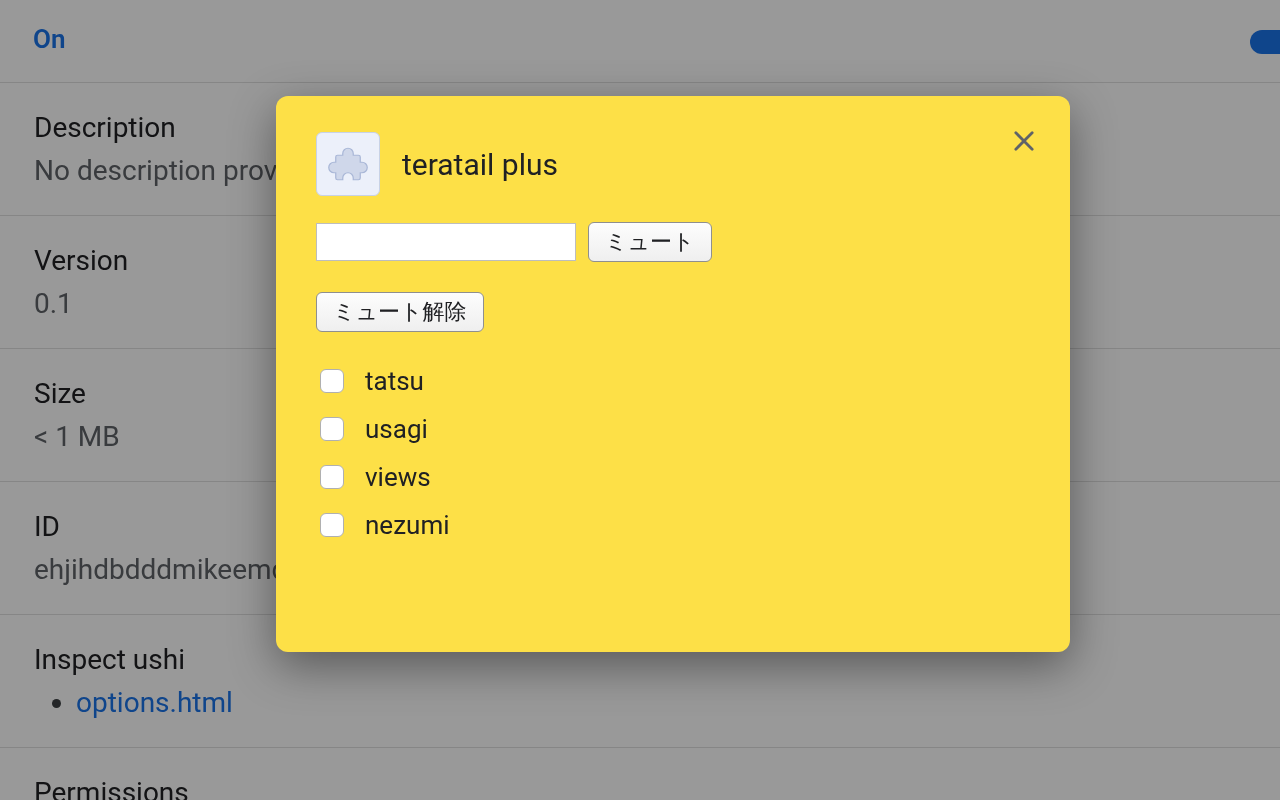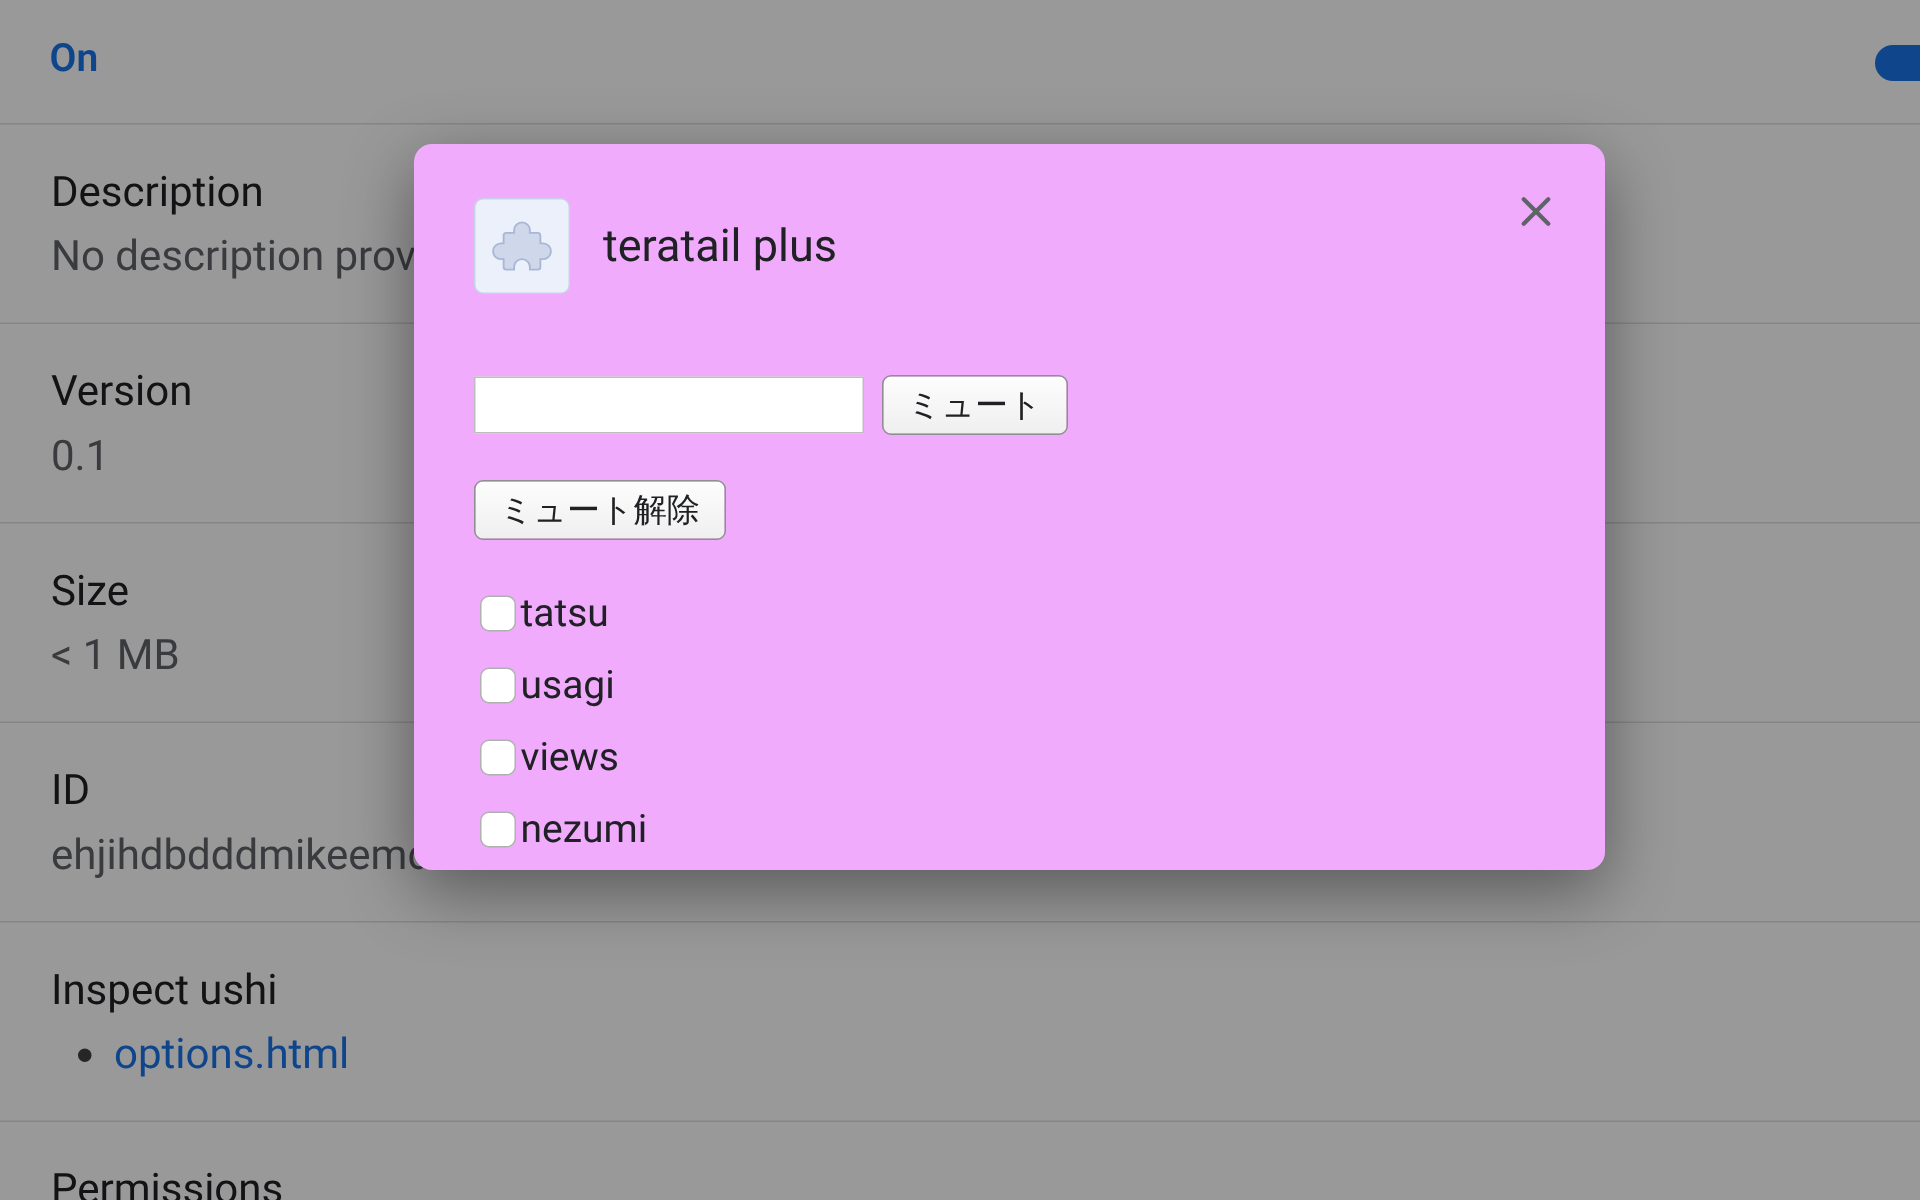--- a/index.html
+++ b/index.html
@@ -52,22 +52,22 @@
   
   .scrim {
     position: absolute; inset: 0;
     background: rgba(0,0,0,0.40);
   }
 
   
   .dialog {
     position: absolute;
     left: 276px; top: 96px;
-    width: 794px; height: 484px;
-    background: #f0abfc;
+    width: 794px; height: 556px;
+    background: #fde047;
     border-radius: 12px;
     box-shadow: 0 14px 46px rgba(0,0,0,0.42);
     padding: 36px 40px;
   }
   .dialog .header {
     display: flex;
     align-items: center;
     gap: 22px;
   }
   .ext-icon {
@@ -87,21 +87,21 @@
     right: 28px; top: 28px;
     width: 36px; height: 36px;
     background: none; border: none;
     cursor: pointer;
     padding: 0;
     color: #5f6368;
   }
   .close-btn svg { width: 28px; height: 28px; }
 
   .body-area {
-    margin-top: 54px;
+    margin-top: 26px;
   }
   .row1 {
     display: flex; align-items: center; gap: 12px;
   }
   .text-input {
     width: 260px; height: 38px;
     border: 1px solid #bdbdbd;
     background: #fff;
     font-size: 18px;
     padding: 2px 6px;
@@ -117,21 +117,21 @@
   }
   .row2 {
     margin-top: 30px;
   }
   .list {
     margin-top: 34px;
     display: flex; flex-direction: column;
     gap: 18px;
   }
   .item {
-    display: flex; align-items: center; 
+    display: flex; align-items: center; gap: 18px;
   }
   .cb {
     width: 24px; height: 24px;
     border: 1.5px solid #b0b0b0;
     border-radius: 6px;
     appearance: none;
     -webkit-appearance: none;
     cursor: pointer;
     background: #fff;
   }

